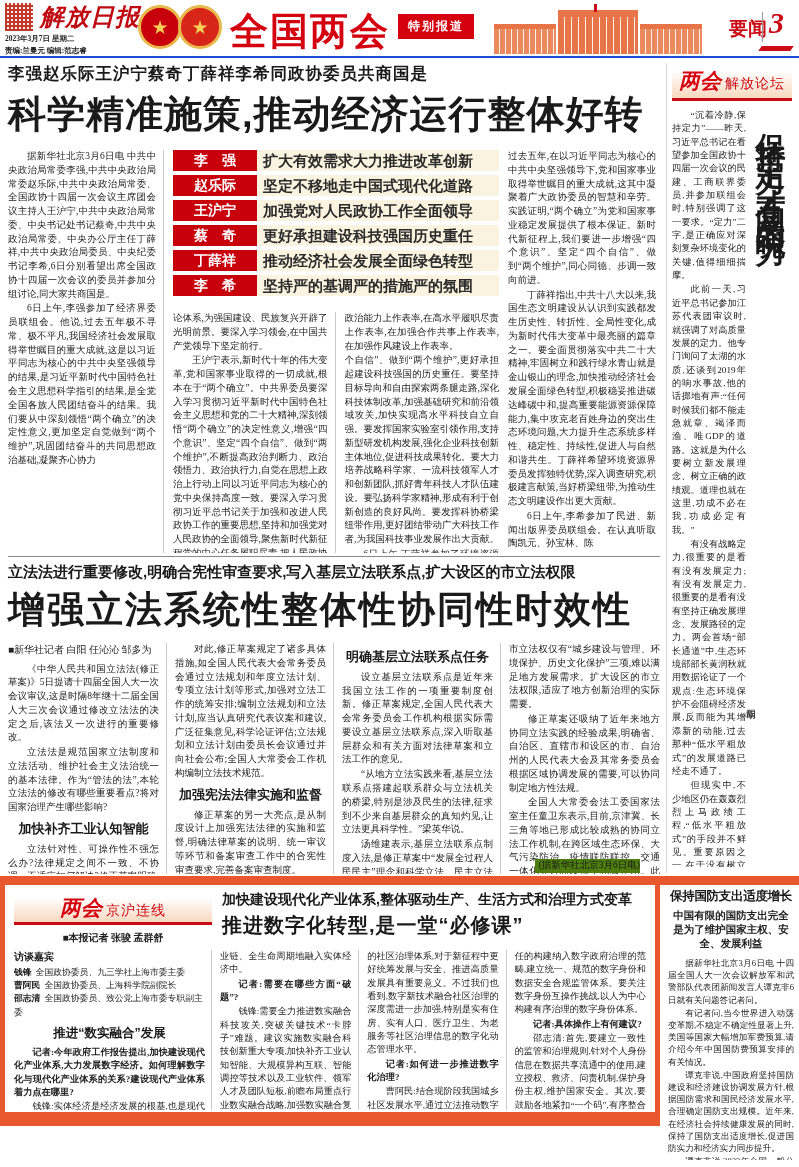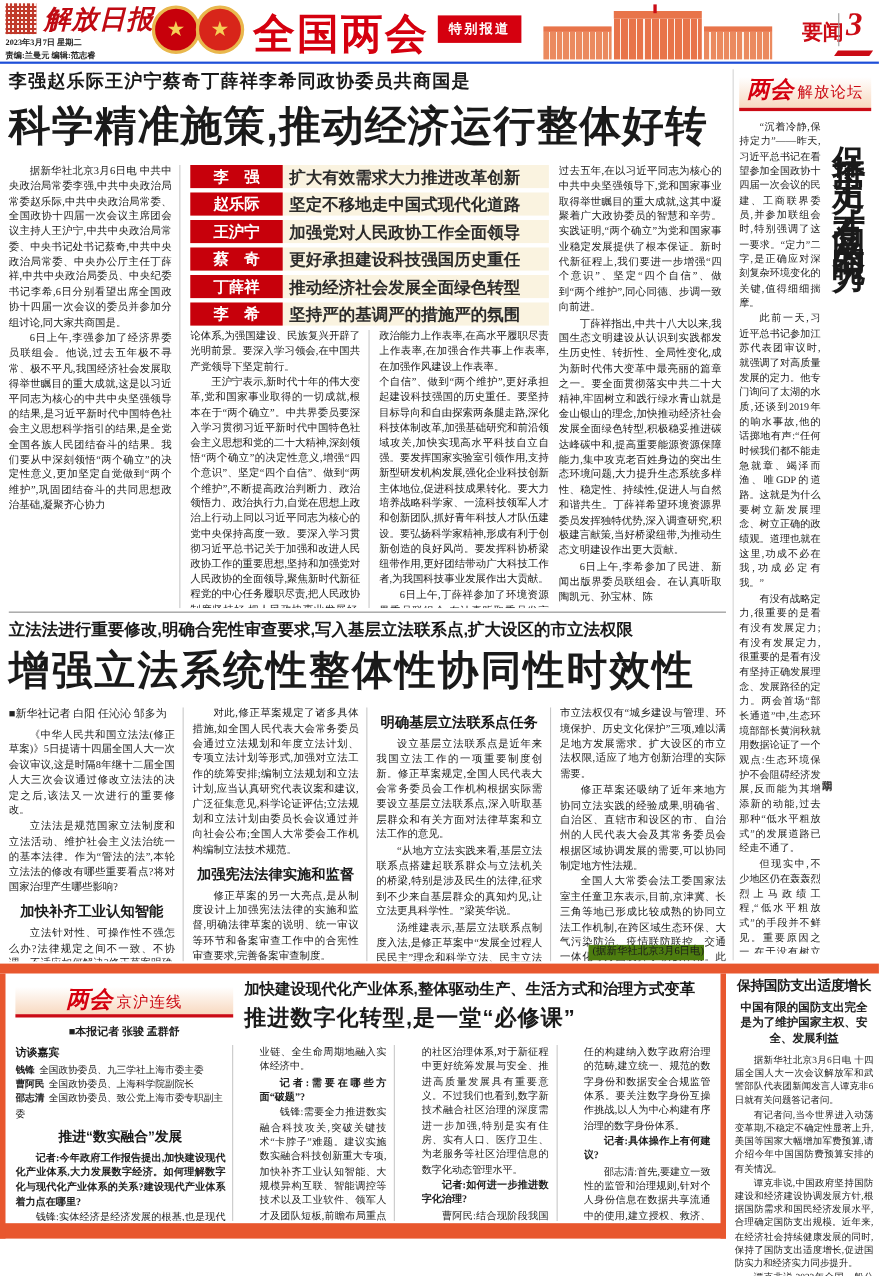--- a/index.html
+++ b/index.html
@@ -61,21 +61,21 @@
   .lead-kicker { font-size:16.5px; font-weight:bold; letter-spacing:1px; }
   .lead-headline { font-size:38px; font-weight:bold; letter-spacing:1px; margin:4px 0 10px; }
   .lead-body { flex:1; display:flex; gap:9px; overflow:hidden; }
   .lead-c1 { width:152px; }
   .lead-mid { width:326px; display:flex; flex-direction:column; }
   .lead-c4 { width:161px; }
   .qrow { display:flex; align-items:stretch; margin-bottom:4px; background:#faf3e0; }
   .qname { width:84px; background:#c7000b; color:#fff; font-weight:bold; font-size:14px;
            text-align:center; padding-top:2px; flex:0 0 auto; }
   .qtext { flex:1; font-weight:bold; font-size:15px; color:#2b2b2b; padding:2px 6px 0; }
-  .lead-mid-cols { flex:1; display:flex; gap:9px; overflow:hidden; margin-top:0; }
+  .lead-mid-cols { flex:1; display:flex; gap:9px; overflow:hidden; margin-top:12px; }
 
   
   .forum { position:absolute; top:63px; left:666px; width:126px; height:810px;
            border-left:1px solid #d5d5d5; padding-left:5px; }
   .brand-box { height:38px; text-align:center; padding-top:4px;
                background:linear-gradient(180deg,#fff 20%,#f8d9c0 100%);
                border-bottom:3px solid #cb0b15; position:relative; }
   .brand-script { font-size:21px; font-weight:bold; font-style:italic; color:#d5000f; }
   .brand-label { font-size:14px; font-weight:normal; color:#cb0b15; letter-spacing:1px; }
   .forum-content { position:relative; display:flex; height:calc(100% - 44px); padding-top:8px; }
@@ -102,21 +102,21 @@
                border-left:5px solid #e8572e; border-right:5px solid #e8572e;
                border-bottom:14px solid #e8572e; padding:6px 9px 2px;
                display:flex; flex-direction:column; }
   .iv-head { display:flex; gap:10px; margin-bottom:5px; }
   .iv-brand { width:198px; flex:0 0 auto; }
   .iv-brand .brand-box { height:34px; padding-top:3px; }
   .iv-byline { font-size:10px; font-weight:bold; margin-top:6px; text-align:center; color:#222; }
   .iv-right { flex:1; }
   .iv-kicker { font-size:14px; font-weight:bold; }
   .iv-headline { font-size:20px; font-weight:bold; letter-spacing:1px; margin-top:3px; }
-  .iv-cols { flex:1; display:flex; gap:24px; overflow:hidden; }
+  .iv-cols { flex:1; display:flex; gap:8px; overflow:hidden; }
   .iv-col1 { width:198px; flex:0 0 auto; overflow:hidden; padding-right:6px;
              border-right:1px solid #c9c9c9; }
   .guests-label { font-size:10px; font-weight:bold; margin-bottom:2px; }
   .guest { font-size:8.8px; line-height:1.5; }
   .gname { font-weight:bold; margin-right:4px; }
   .iv-cols .blk, .iv-col1 .blk { font-size:9.2px; }
   .iv-cols .blk.h { font-size:12.5px; }
 
   
   .defense { position:absolute; top:888px; left:668px; width:126px; height:272px; overflow:hidden; }

